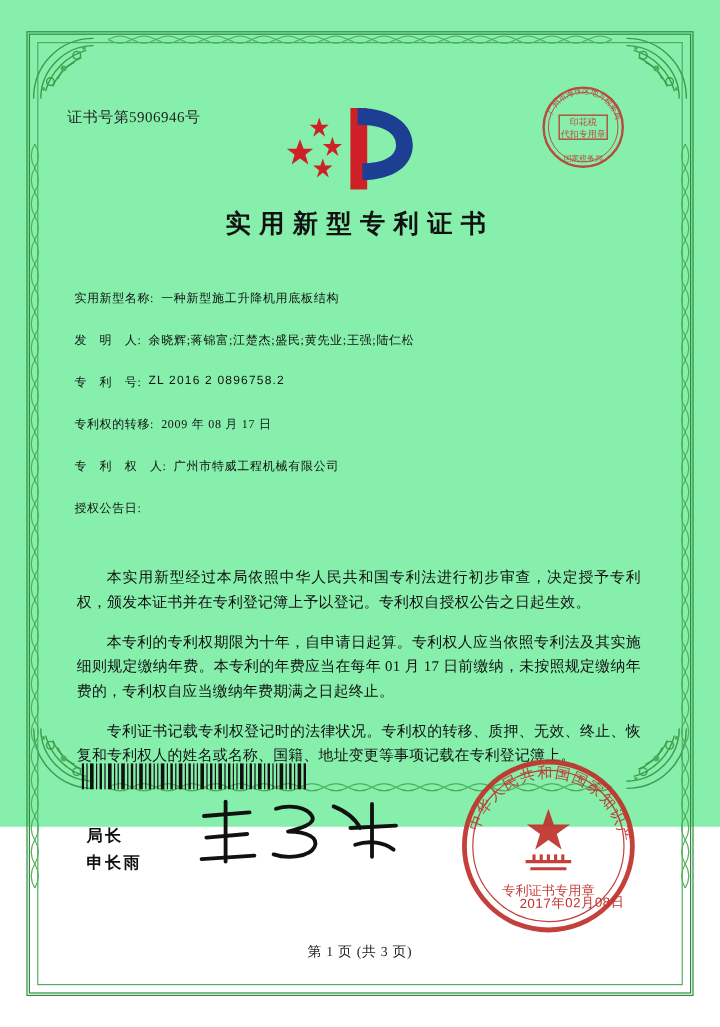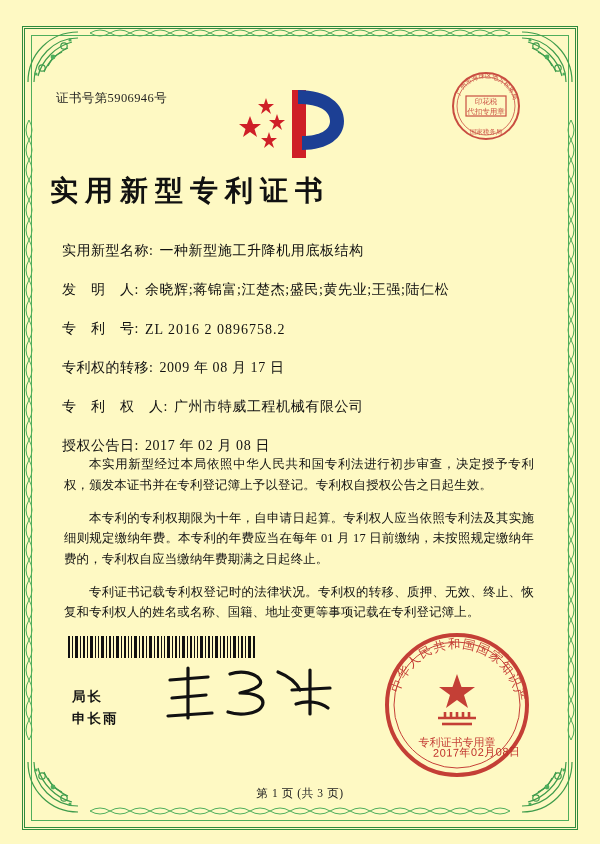--- a/index.html
+++ b/index.html
@@ -13,22 +13,22 @@
     font-family: "Liberation Serif", "DejaVu Serif", serif;
     color: #1a1a1a;
     position: relative;
     overflow: hidden;
   }
 
   
   .page {
     position: absolute;
     left: 0; top: 0;
-    width: 600px; height: 844px;
-    background: #fef9c3;
+    width: 600px; height: 689px;
+    background: #86efac;
   }
   .border-outer {
     position: absolute;
     left: 22px; top: 26px;
     width: 556px; height: 804px;
     border: 3px double #2f8a3e;
     box-sizing: border-box;
   }
   .border-inner {
     position: absolute;
@@ -86,57 +86,58 @@
     position: absolute;
     right: 22px; top: 4px;
     width: 84px; height: 84px;
   }
 
   
   .doc-title {
     position: absolute;
     left: 0; top: 112px;
     width: 500px;
-    font-size: 28px;
+    text-align: center;
+    font-size: 21px;
     font-weight: bold;
     letter-spacing: 7px;
     color: #111;
     font-family: "DejaVu Serif", "Liberation Serif", serif;
   }
 
   
   .fields {
     position: absolute;
     left: 12px; top: 182px;
     width: 480px;
   }
   .field-row {
     display: flex;
-    align-items: flex-end;
+    align-items: flex-start;
     margin-bottom: 21px;
-    font-size: 14px;
+    font-size: 10px;
     color: #111;
   }
   .field-label {
     white-space: nowrap;
     letter-spacing: 0.5px;
   }
   .field-value {
     margin-left: 6px;
     letter-spacing: 0.6px;
   }
   .field-value.mono {
-    font-family: Liberation Serif, serif;
+    font-family: Liberation Sans, sans-serif;
     letter-spacing: 1px;
   }
 
   
   .paras {
     position: absolute;
-    left: 14px; top: 382px;
+    left: 14px; top: 399px;
     width: 470px;
   }
   .para {
     font-size: 12.4px;
     line-height: 20.5px;
     text-align: justify;
     text-indent: 25px;
     margin-bottom: 2px;
     letter-spacing: 0.2px;
     color: #111;
@@ -359,21 +360,20 @@
       <div class="field-row">
         <span class="field-label">专利权的转移:</span>
         <span class="field-value">2009 年 08 月 17 日</span>
       </div>
       <div class="field-row">
         <span class="field-label">专　利　权　人:</span>
         <span class="field-value">广州市特威工程机械有限公司</span>
       </div>
       <div class="field-row">
         <span class="field-label">授权公告日:</span>
-        <span class="field-value">2017 年 02 月 08 日</span>
       </div>
     </div>
 
     <div class="paras">
       <p class="para">本实用新型经过本局依照中华人民共和国专利法进行初步审查，决定授予专利权，颁发本证书并在专利登记簿上予以登记。专利权自授权公告之日起生效。</p>
       <p class="para">本专利的专利权期限为十年，自申请日起算。专利权人应当依照专利法及其实施细则规定缴纳年费。本专利的年费应当在每年 01 月 17 日前缴纳，未按照规定缴纳年费的，专利权自应当缴纳年费期满之日起终止。</p>
       <p class="para">专利证书记载专利权登记时的法律状况。专利权的转移、质押、无效、终止、恢复和专利权人的姓名或名称、国籍、地址变更等事项记载在专利登记簿上。</p>
     </div>
 
     <div class="barcode">

